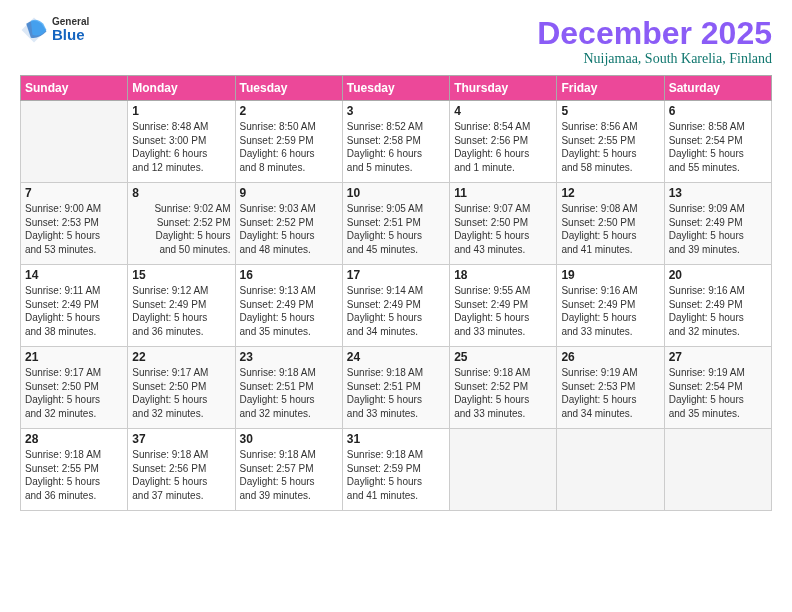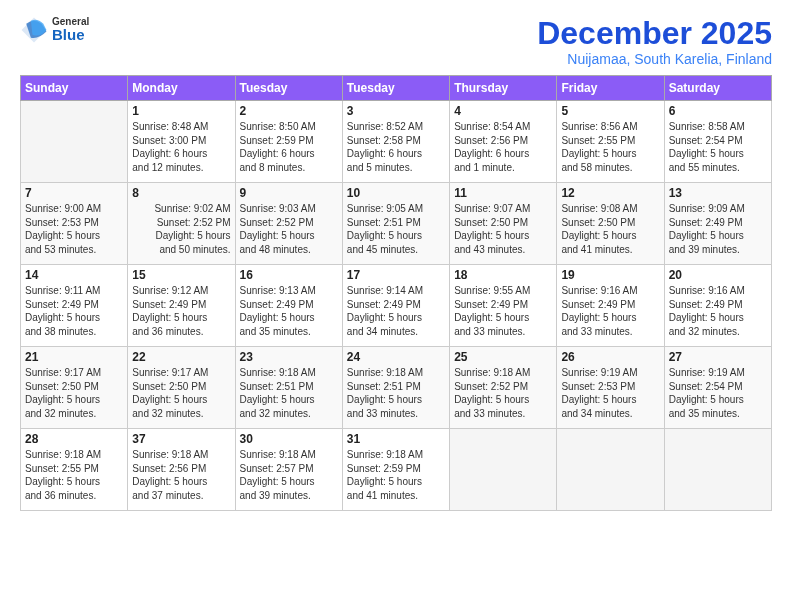--- a/index.html
+++ b/index.html
@@ -44,34 +44,35 @@
       width: 28px;
       height: 28px;
       margin-right: 4px;
     }
     .title-block {
       text-align: right;
     }
     .month-title {
       font-size: 32px;
       font-weight: bold;
-      color: #1d4ed8;
+      color: #8b5cf6;
       line-height: 1.1;
     }
     .location {
       font-size: 14px;
-      color: #3b82f6;
+      color: #0f766e;
+      font-family: Liberation Serif, serif;
     }
     .calendar {
       width: 100%;
       border-collapse: collapse;
       table-layout: fixed;
     }
     .calendar th {
-      background: #8b5cf6;
+      background: #ec4899;
       color: #fff;
       font-size: 12px;
       font-weight: bold;
       padding: 5px 4px;
       text-align: left;
       border: 1px solid #aaa;
     }
     .calendar td {
       border: 1px solid #ccc;
       vertical-align: top;

